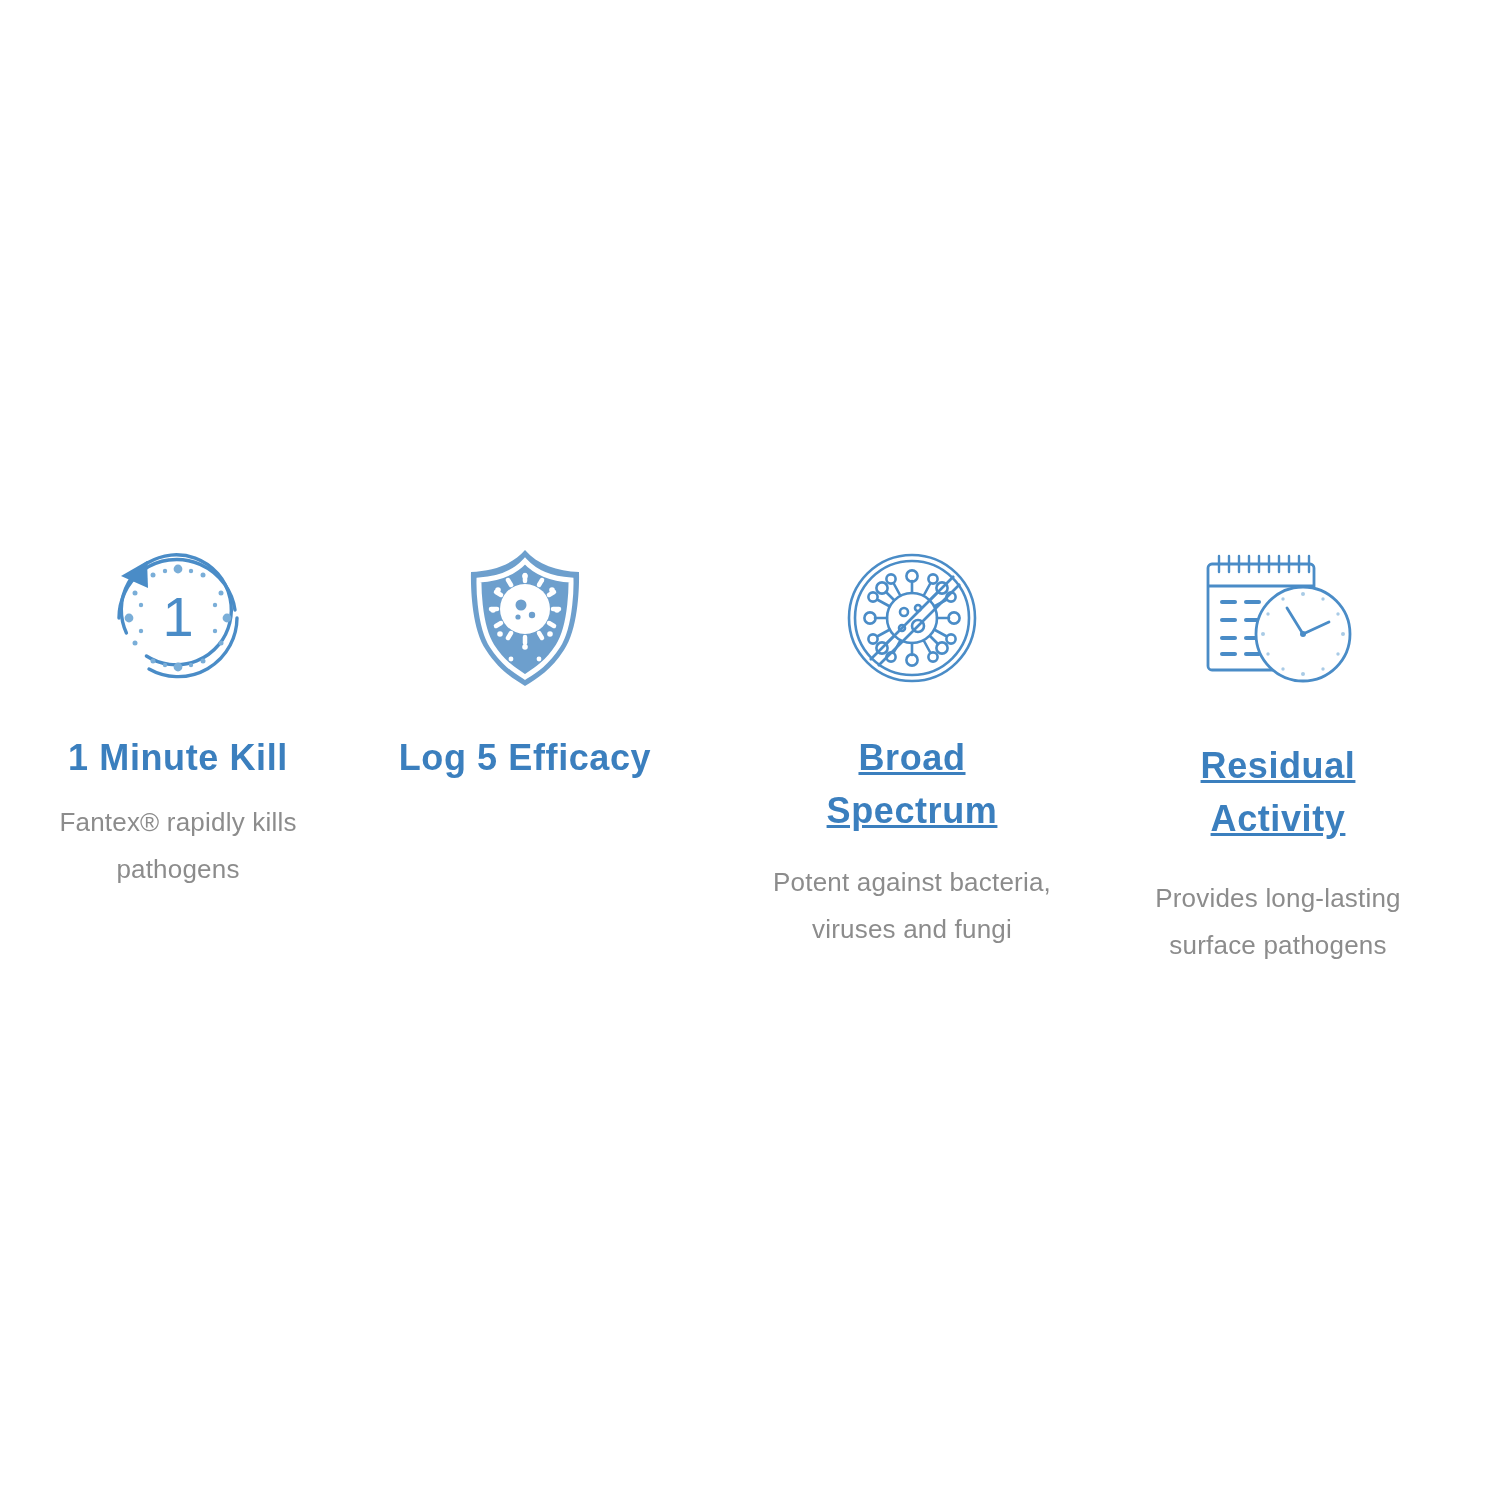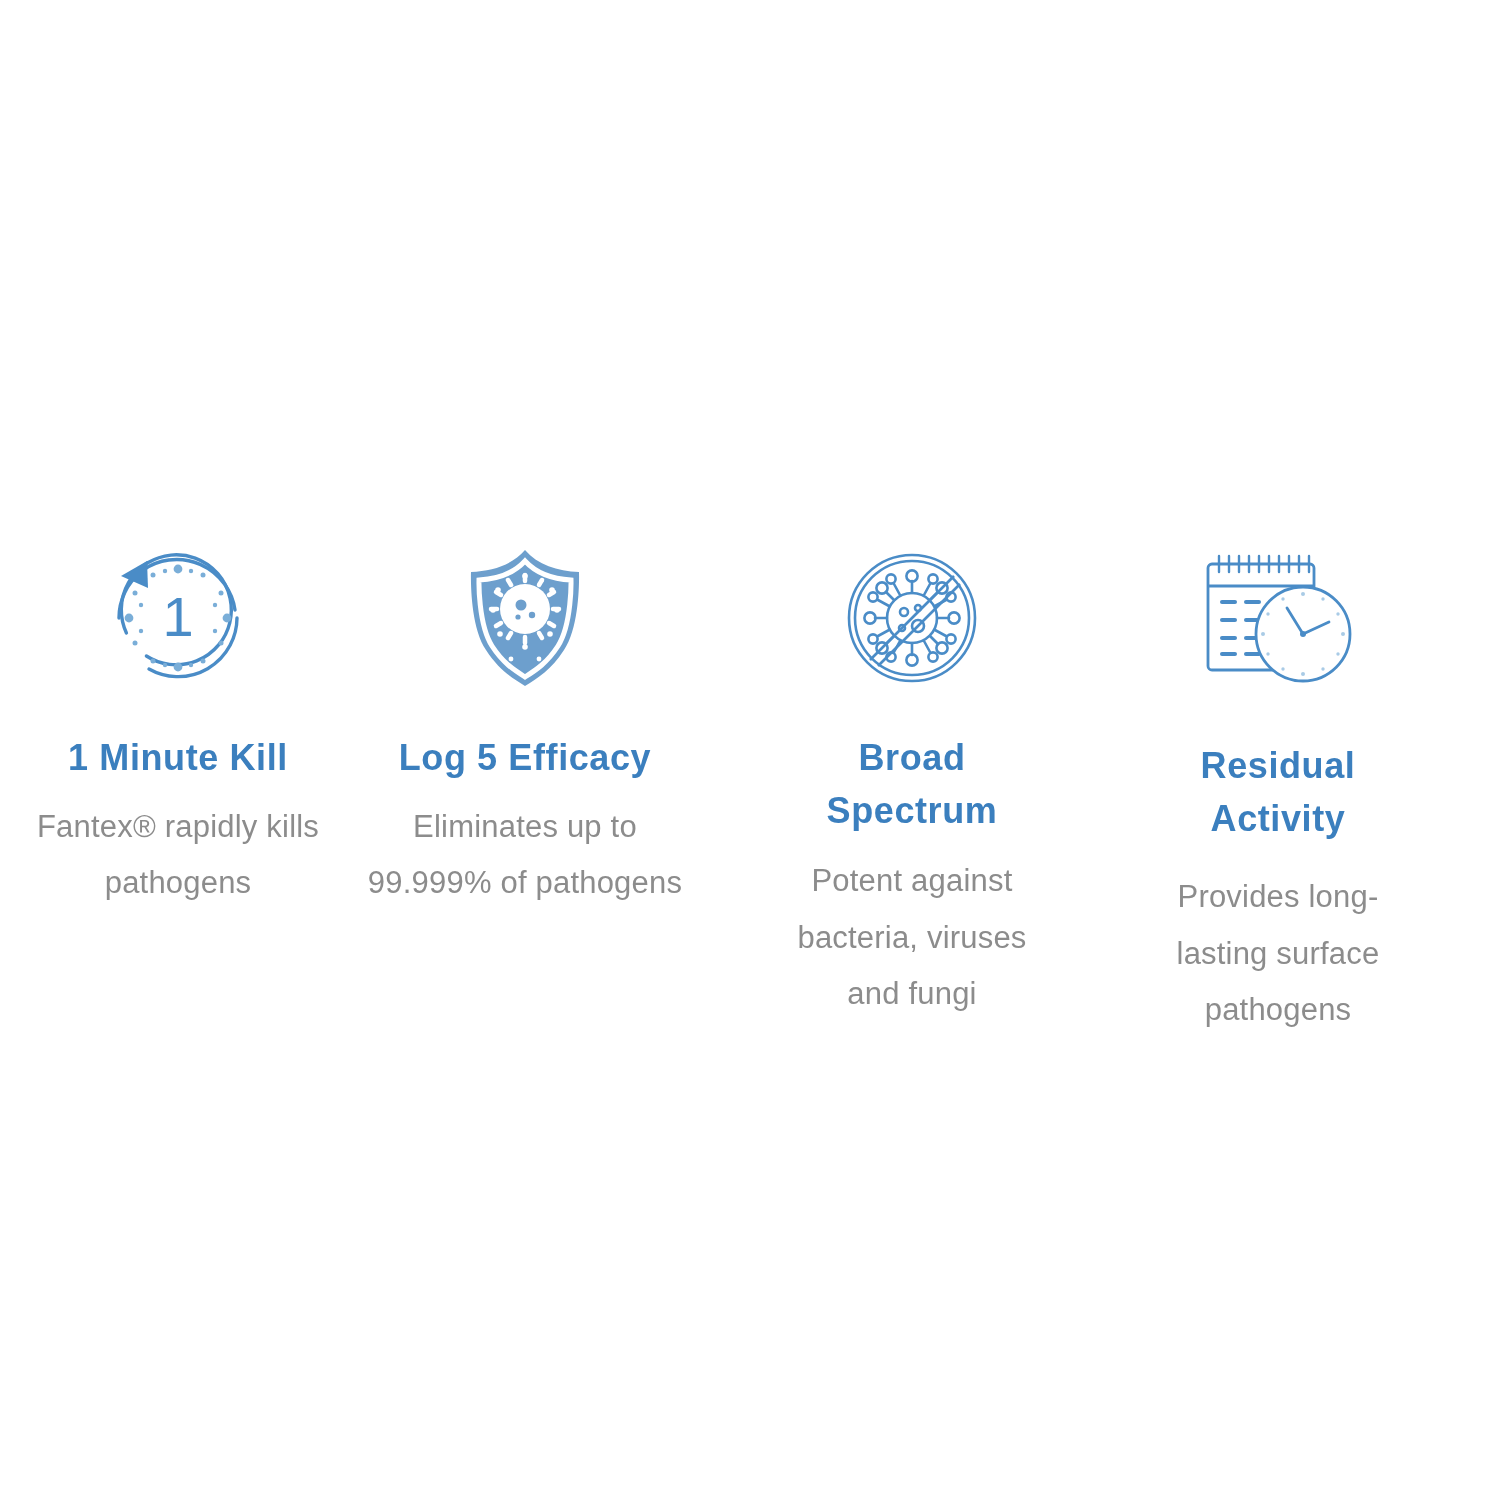--- a/index.html
+++ b/index.html
@@ -60,29 +60,29 @@
     line-height: 1.46;
     font-weight: bold;
     letter-spacing: 0.6px;
     text-align: center;
     margin: 0 0 14px 0;
     white-space: pre-line;
   }
 
   .feature-desc {
     color: #8c8c8c;
-    font-size: 31px;
+    font-size: 26px;
     line-height: 1.82;
     letter-spacing: 0.2px;
     text-align: center;
     margin: 0;
   }
 
   .col-3 .feature-title,
-  .col-4 .feature-title { margin-bottom: 16px; }
+  .col-4 .feature-title { margin-bottom: 22px; text-decoration: underline; }
 </style>
 </head>
 <body>
 
 <div class="stage">
 
   <div class="features-row">
 
     <div class="feature col-1">
       <div class="feature-icon">
@@ -166,21 +166,20 @@
             <circle cx="91" cy="63" r="2.8"></circle>
             <circle cx="34" cy="87" r="2.8"></circle>
             <circle cx="84" cy="87" r="2.8"></circle>
             <circle cx="59" cy="100" r="2.8"></circle>
             <circle cx="45" cy="112" r="2.4"></circle>
             <circle cx="73" cy="112" r="2.4"></circle>
           </g>
         </svg>
       </div>
       <h3 class="feature-title">Log 5 Efficacy</h3>
-      <p class="feature-desc">Eliminates up to 99.999% of pathogens</p>
     </div>
 
     <div class="feature col-3">
       <div class="feature-icon">
         <svg width="132" height="132" viewBox="0 0 132 132" fill="none" xmlns="http://www.w3.org/2000/svg">
           <g stroke="#4a8cc7" stroke-width="2.6" fill="none">
 
             <circle cx="66" cy="66" r="63"></circle>
             <circle cx="66" cy="66" r="57"></circle>
 

